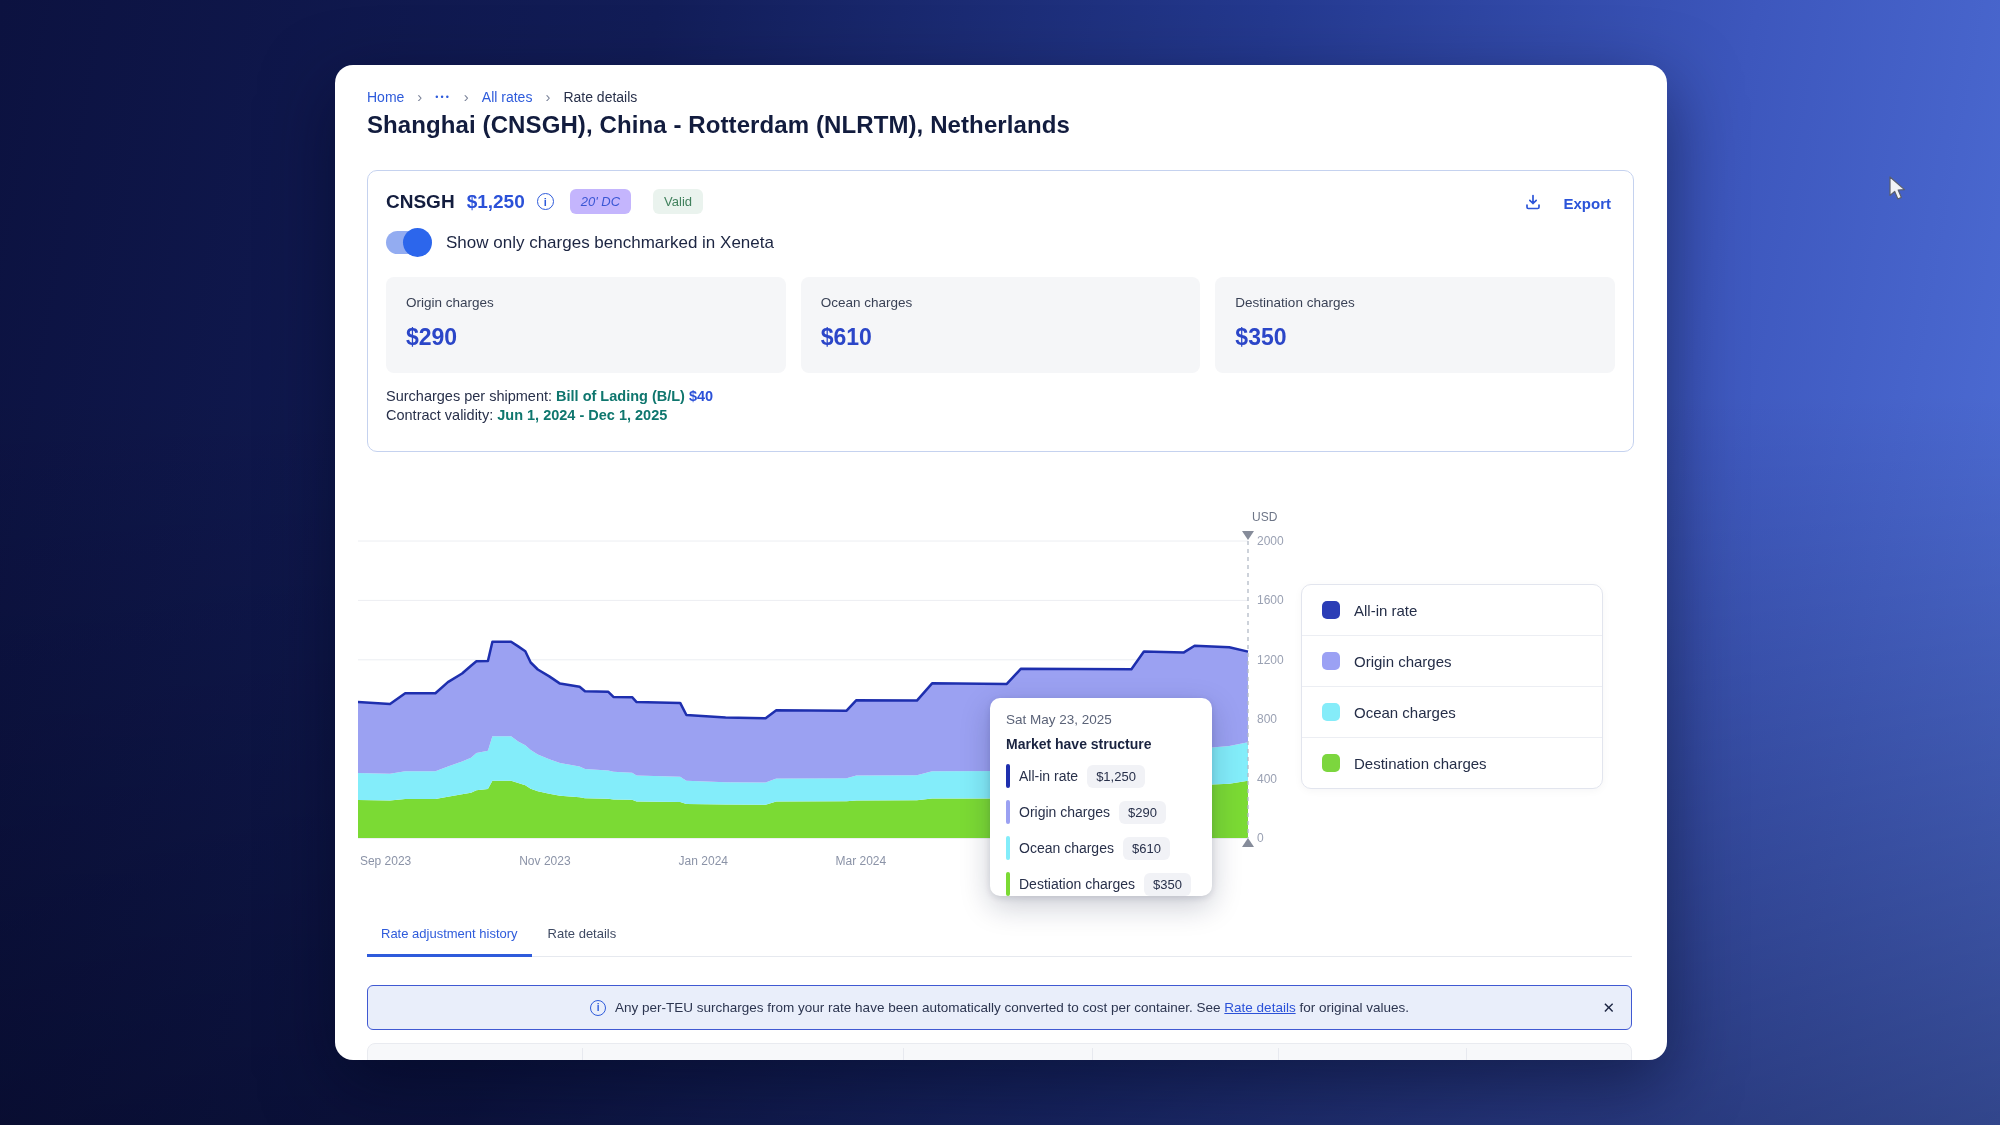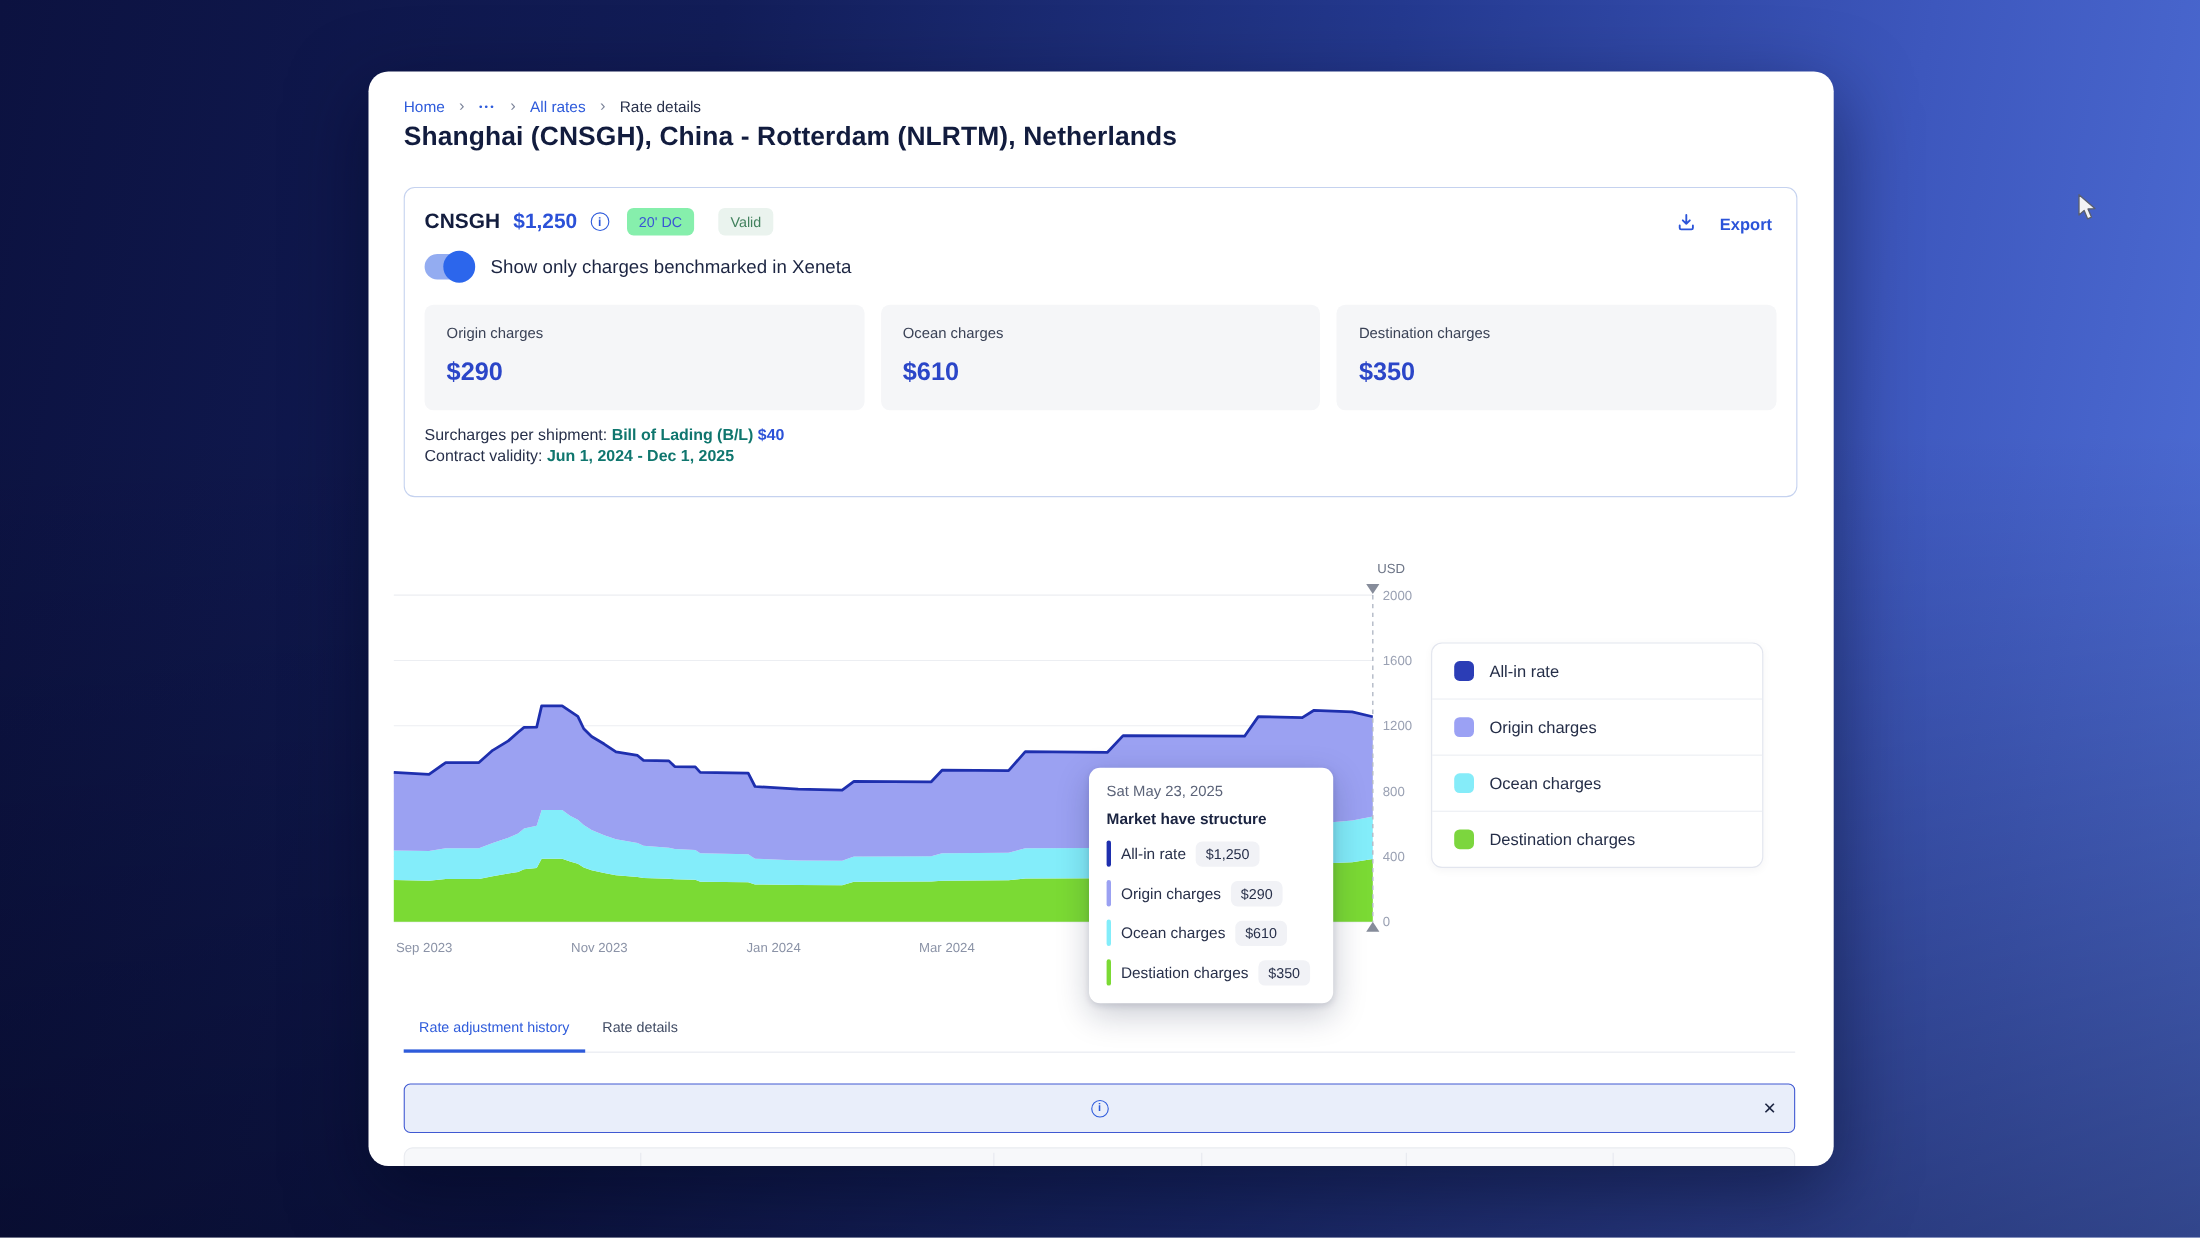--- a/index.html
+++ b/index.html
@@ -24,21 +24,21 @@
   
   .page-title{position:absolute;left:32px;top:46px;font-size:24px;font-weight:bold;color:#121c3e;letter-spacing:.1px;}
   
   .summary{position:absolute;left:32px;top:105px;width:1265px;height:280px;border:1px solid #c5d2ef;border-radius:10px;background:#fff;}
   .sum-row1{position:absolute;left:18px;top:18px;display:flex;align-items:center;gap:12px;}
   .carrier{font-size:19px;font-weight:bold;color:#131d3e;}
   .rate-val{font-size:19px;font-weight:bold;color:#2b51d8;}
   .info-i{width:17px;height:17px;border:1.6px solid #2e5bdb;border-radius:50%;color:#2e5bdb;
     font-size:11px;display:inline-flex;align-items:center;justify-content:center;font-weight:bold;box-sizing:border-box;cursor:pointer;}
   .badge{font-size:13px;border-radius:6px;padding:5px 11px;margin-left:4px;}
-  .badge.dc{background:#86efac;color:#3a56d4;}
+  .badge.dc{background:#c4b5fd;color:#3a56d4;font-style:italic;}
   .badge.valid{background:#eaf3ee;color:#41815d;margin-left:10px;}
   .export-btn{position:absolute;right:22px;top:23px;display:flex;align-items:center;gap:22px;color:#2b54d9;font-size:15px;font-weight:bold;cursor:pointer;}
   .sum-toggle-row{position:absolute;left:18px;top:60px;display:flex;align-items:center;gap:16px;}
   .toggle{position:relative;width:44px;height:23px;border-radius:12px;background:#93acf1;cursor:pointer;}
   .toggle .knob{position:absolute;right:-2px;top:-3px;width:29px;height:29px;border-radius:50%;background:#2c66ec;}
   .toggle-label{font-size:17px;color:#1c2542;}
   .charge-cards{position:absolute;left:18px;top:106px;width:1229px;display:flex;gap:15px;}
   .charge-card{flex:1;background:#f5f6f8;border-radius:8px;height:96px;padding:18px 20px;box-sizing:border-box;}
   .charge-label{font-size:13.5px;color:#3a4256;}
   .charge-value{font-size:23px;font-weight:bold;color:#2b46c8;margin-top:14px;}
@@ -51,21 +51,21 @@
   .chart{position:absolute;left:0;top:430px;width:953px;height:385px;}
   .chart text{font-family:"Liberation Sans","DejaVu Sans",sans-serif;}
   
   .legend{position:absolute;left:966px;top:519px;width:300px;background:#fff;border:1px solid #e2e5ee;border-radius:10px;box-shadow:0 2px 8px rgba(20,30,60,.04);}
   .legend-row{display:flex;align-items:center;gap:14px;height:50px;padding:0 20px;border-top:1px solid #eceef3;}
   .legend-row:first-child{border-top:none;}
   .legend-swatch{width:18px;height:18px;border-radius:5px;flex:none;}
   .legend-label{font-size:15px;color:#252e48;}
   
   .tooltip{position:absolute;left:655px;top:633px;width:222px;background:#fff;border-radius:10px;
-    box-shadow:0 10px 30px rgba(15,25,60,.22), 0 2px 6px rgba(15,25,60,.12);padding:14px 16px 16px;box-sizing:border-box;z-index:5;}
+    box-shadow:0 10px 30px rgba(15,25,60,.22), 0 2px 6px rgba(15,25,60,.12);padding:14px 16px 0;box-sizing:border-box;z-index:5;}
   .tt-date{font-size:13.5px;color:#5b6378;}
   .tt-head{font-size:14px;font-weight:bold;color:#1a2340;margin-top:9px;}
   .tt-row{display:flex;align-items:center;gap:9px;margin-top:12px;}
   .tt-bar{width:4px;height:24px;border-radius:2px;flex:none;}
   .tt-label{font-size:14px;color:#28304a;white-space:nowrap;}
   .tt-pill{font-size:13px;color:#28304a;background:#f1f2f6;border-radius:6px;padding:4px 9px;}
   
   .tabs{position:absolute;left:32px;top:855px;width:1265px;display:flex;gap:2px;border-bottom:1px solid #e6e9ef;}
   .tab{font-size:13px;padding:6px 14px 13px;cursor:pointer;border-bottom:3px solid transparent;margin-bottom:-1px;}
   .tab.active{color:#2e5bdb;border-bottom-color:#2e5bdb;}
@@ -218,20 +218,21 @@
     </div>
   </div>
 
   <div class="tabs">
     <div class="tab active">Rate adjustment history</div>
     <div class="tab inactive">Rate details</div>
   </div>
 
   <div class="banner">
     <span class="info-i">i</span>
+    <span class="banner-text"><span>Any per-TEU surcharges from your rate have been automatically converted to cost per container. See </span><span class="banner-link">Rate details</span><span> for original values.</span></span>
     <span class="banner-close">✕</span>
   </div>
 
   <div class="table-head-strip">
     <span class="th-div" style="left:214px"></span>
     <span class="th-div" style="left:535px"></span>
     <span class="th-div" style="left:724px"></span>
     <span class="th-div" style="left:910px"></span>
     <span class="th-div" style="left:1098px"></span>
   </div>

